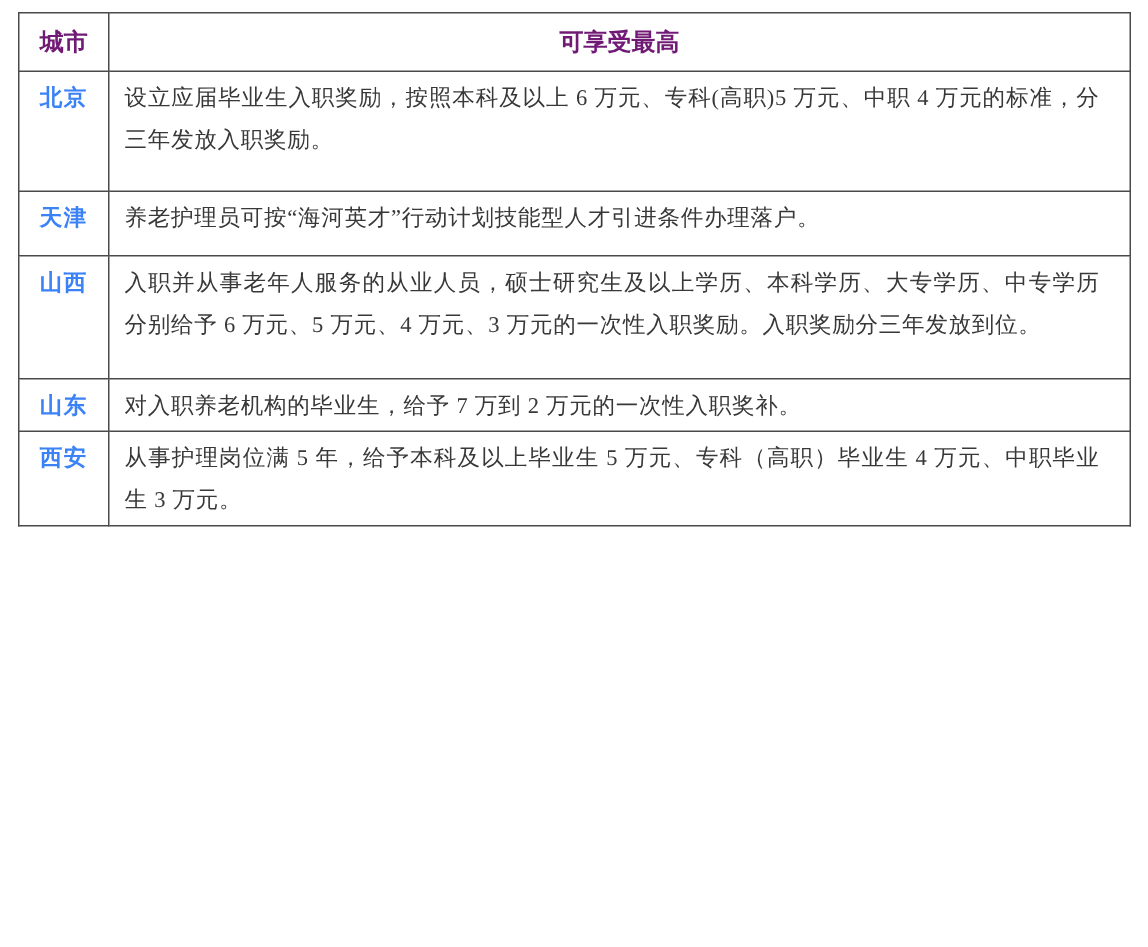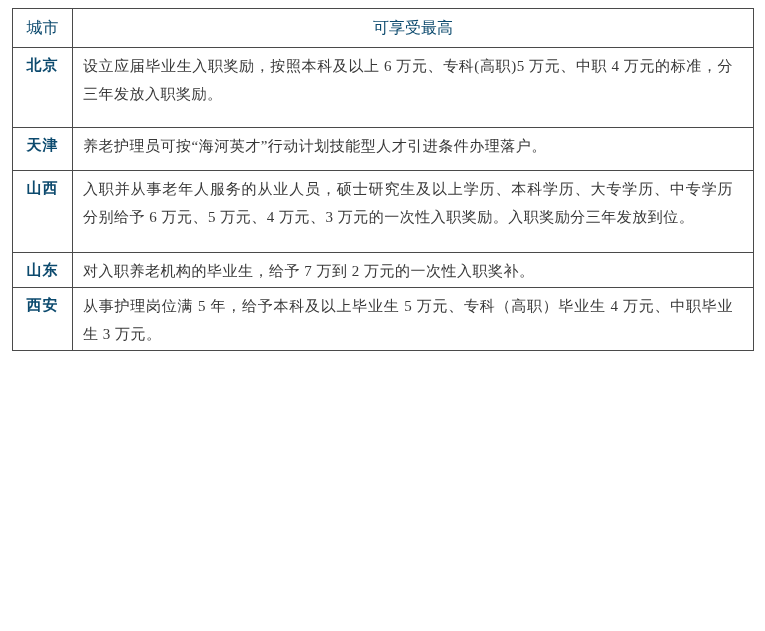--- a/index.html
+++ b/index.html
@@ -22,36 +22,36 @@
     width: 741px;
     table-layout: fixed;
   }
   .policy-table th,
   .policy-table td {
     border: 1px solid #4a4a4a;
     box-sizing: border-box;
     vertical-align: top;
   }
   .policy-table th {
-    font-weight: normal;
+    font-weight: bold;
     font-size: 16px;
     text-align: center;
     vertical-align: middle;
     height: 39px;
     padding: 2px 4px;
-    color: #0c4a6e;
+    color: #701a75;
   }
   col.city-col   { width: 60px; }
   col.policy-col { width: 681px; }
   td.city-cell {
     text-align: center;
     font-weight: bold;
     font-size: 15px;
     padding-top: 8px;
-    color: #0c4a6e;
+    color: #3b82f6;
     letter-spacing: 1px;
   }
   td.policy-cell {
     font-size: 15px;
     line-height: 28px;
     padding: 4px 20px 2px 10px;
     text-align: justify;
     letter-spacing: 0.5px;
     white-space: pre-line;
   }

